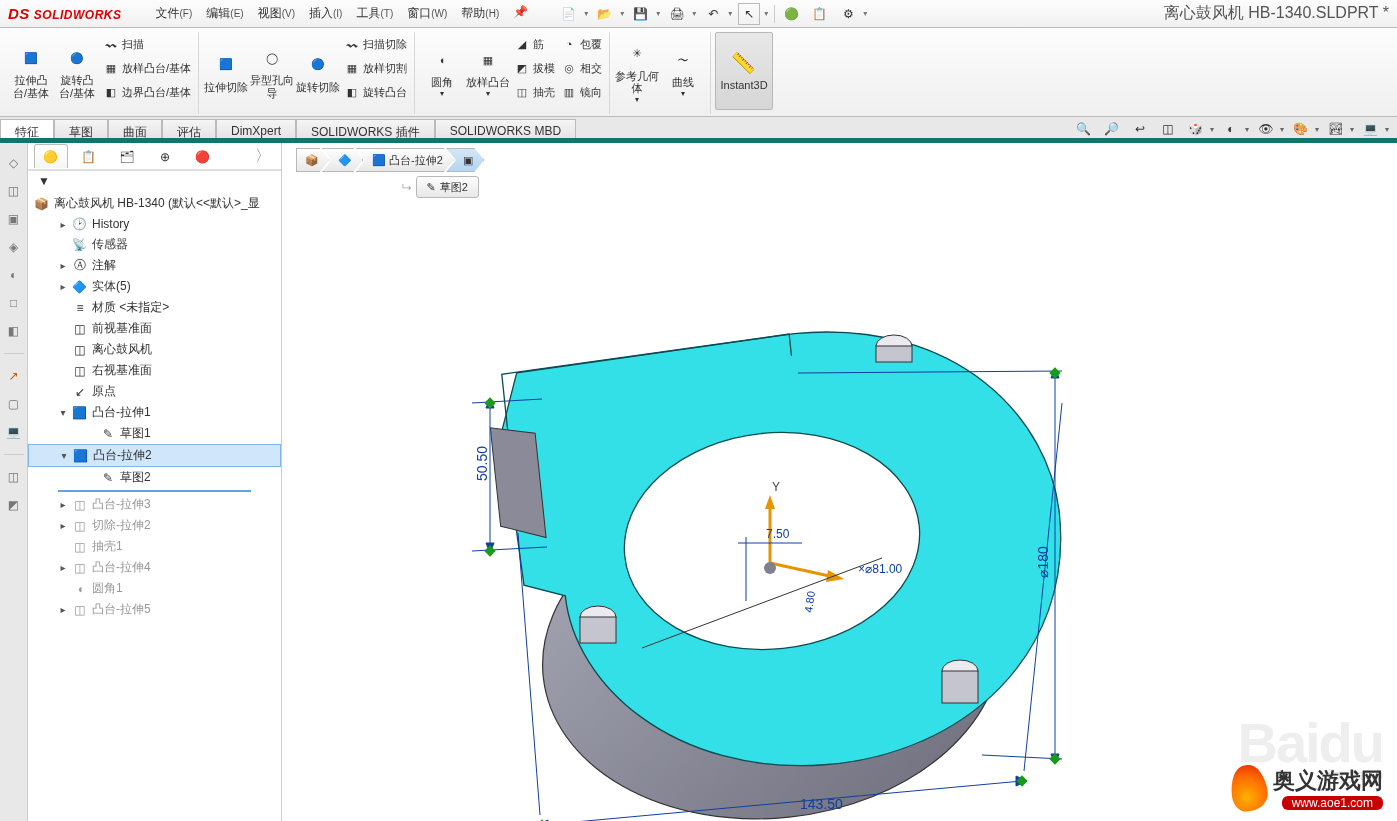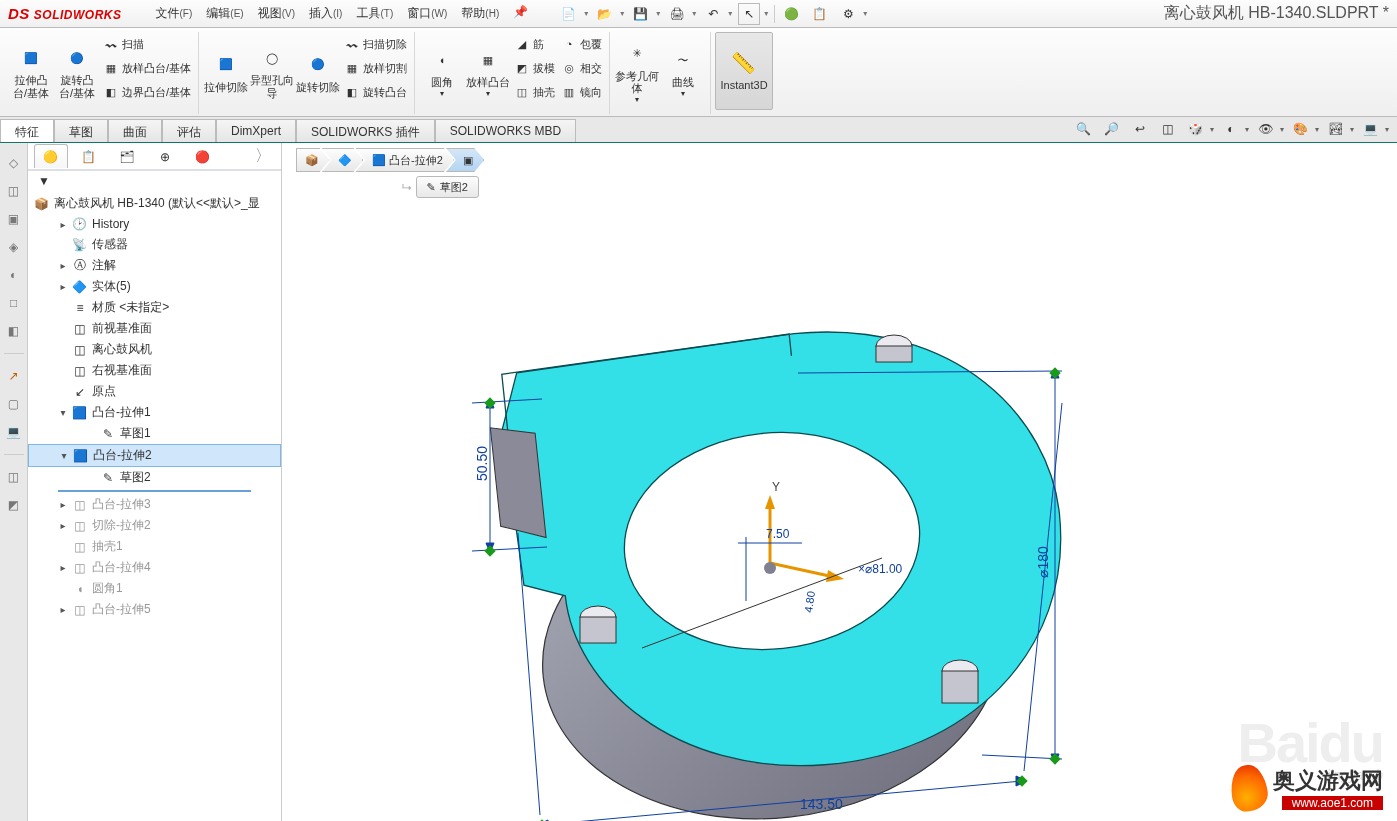--- a/index.html
+++ b/index.html
@@ -19,21 +19,21 @@
 
 .ribbon { height: 89px; background: linear-gradient(#fdfdfd,#efefef); border-bottom: 1px solid #bbb; display: flex; padding: 4px 8px 2px; gap: 4px; }
 .ribbon-group { display: flex; flex-direction: column; justify-content: flex-start; border-right: 1px solid #d8d8d8; padding-right: 4px; }
 .big-btn { display: flex; flex-direction: column; align-items: center; justify-content: center; width: 46px; height: 78px; font-size: 11px; text-align: center; line-height: 1.15; padding-top: 2px; }
 .big-btn .ico { width: 28px; height: 28px; margin-bottom: 2px; }
 .sm-btn { display: flex; align-items: center; gap: 3px; height: 24px; padding: 0 3px; font-size: 11px; white-space: nowrap; }
 .sm-btn .ico { width: 16px; height: 16px; }
 .ico { display: inline-flex; align-items: center; justify-content: center; }
 .instant3d { width: 58px; height: 78px; background: linear-gradient(#e8e8e8,#d6d6d6); border: 1px solid #b8b8b8; border-radius: 2px; display: flex; flex-direction: column; align-items: center; justify-content: center; font-size: 11px; gap: 4px; }
 
-.tabstrip { height: 26px; background: #e8e8e8; border-bottom: 1px solid #0f766e; display: flex; align-items: stretch; position: relative; }
+.tabstrip { height: 26px; background: #e8e8e8; border-bottom: 5px solid #0f766e; display: flex; align-items: stretch; position: relative; }
 .tab { padding: 4px 14px; border: 1px solid #bbb; border-bottom: none; background: linear-gradient(#f5f5f5,#e5e5e5); margin-top: 2px; font-size: 12px; cursor: default; }
 .tab.active { background: #fff; font-weight: normal; }
 .view-toolbar { position: absolute; right: 8px; top: 1px; display: flex; gap: 6px; align-items: center; }
 .vt-btn { width: 22px; height: 22px; display: flex; align-items: center; justify-content: center; }
 .vt-dd { font-size: 8px; color: #666; margin-left: -3px; }
 
 .content { display: flex; height: 678px; }
 .leftbar { width: 28px; background: #e8e8e8; border-right: 1px solid #ccc; display: flex; flex-direction: column; align-items: center; gap: 8px; padding-top: 10px; }
 .lb-btn { width: 20px; height: 20px; display: flex; align-items: center; justify-content: center; color: #777; }
 .lb-sep { width: 20px; height: 1px; background: #ccc; margin: 4px 0; }
@@ -63,21 +63,21 @@
 .bc-sub-btn { height: 22px; border: 1px solid #b8b8b8; background: linear-gradient(#fdfdfd,#e8e8e8); padding: 0 10px; display: flex; align-items: center; gap: 4px; font-size: 11px; border-radius: 3px; }
 
 .model-svg { position: absolute; top: 60px; left: 60px; }
 
 .watermark { position: absolute; right: 14px; bottom: 10px; text-align: right; }
 .wm-baidu { font-size: 56px; font-weight: bold; color: #eee; letter-spacing: -2px; font-family: Arial; }
 .wm-jy { font-size: 14px; color: #ddd; font-style: italic; margin-top: -8px; }
 .wm-brand { display: flex; align-items: center; gap: 6px; justify-content: center; margin-top: -18px; }
 .wm-flame { width: 36px; height: 46px; background: radial-gradient(circle at 40% 70%, #ffb000 0%, #ff6a00 55%, #e02000 100%); border-radius: 50% 50% 60% 40% / 70% 70% 40% 40%; transform: rotate(-8deg); }
 .wm-cn { font-size: 22px; font-weight: bold; color: #333; }
-.wm-url { display: inline-block; background: #c80000; color: #fff; font-size: 12px; padding: 0 10px; border-radius: 0; margin-top: 0; }
+.wm-url { display: inline-block; background: #c80000; color: #fff; font-size: 12px; padding: 0 10px; border-radius: 6px; margin-top: 0; }
 </style>
 </head>
 <body>
 
 <div class="titlebar">
   <div class="logo">
     <span class="logo-ds">DS</span>
     <span>SOLIDWORKS</span>
   </div>
   <div class="menubar">

